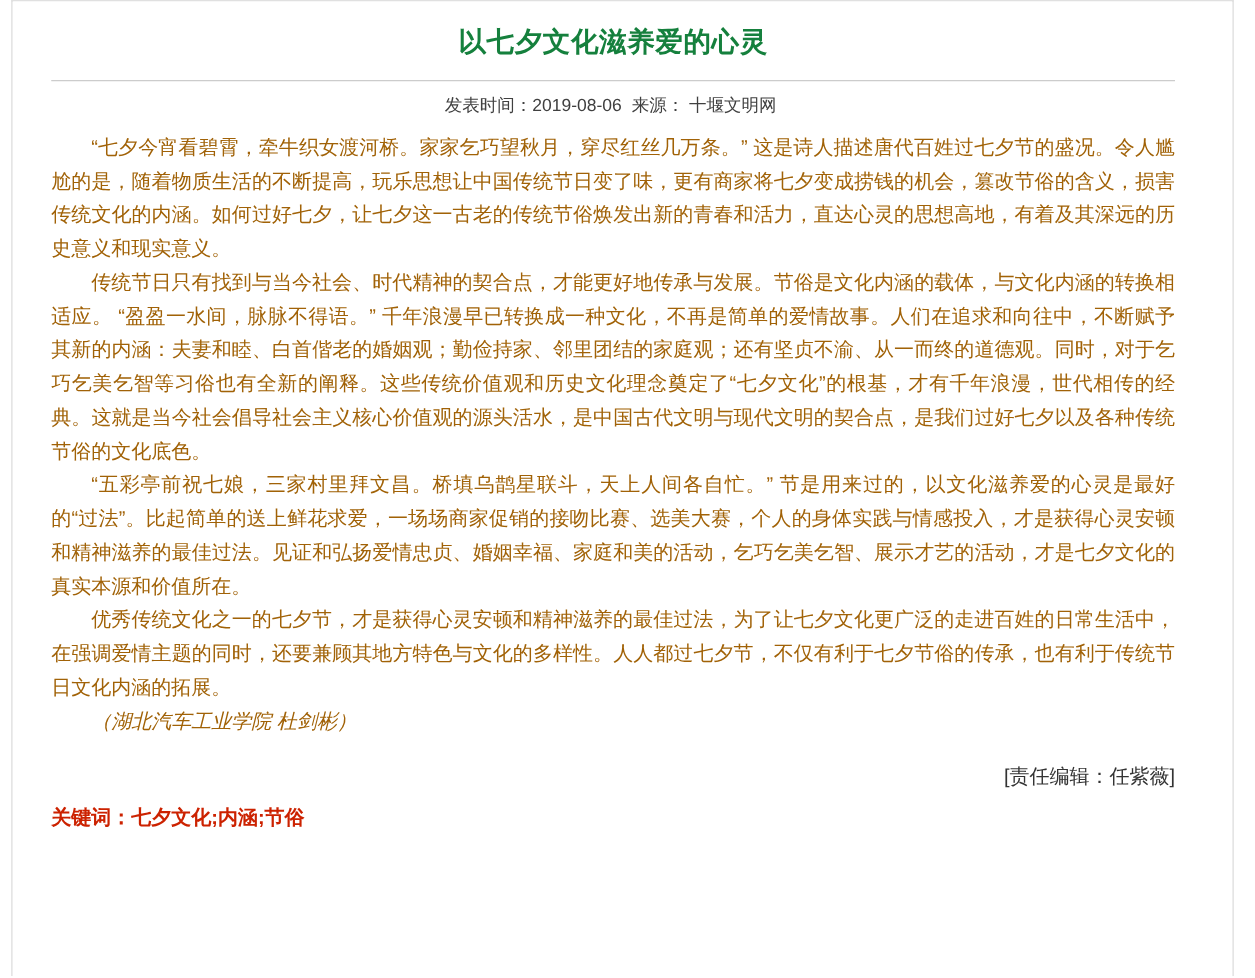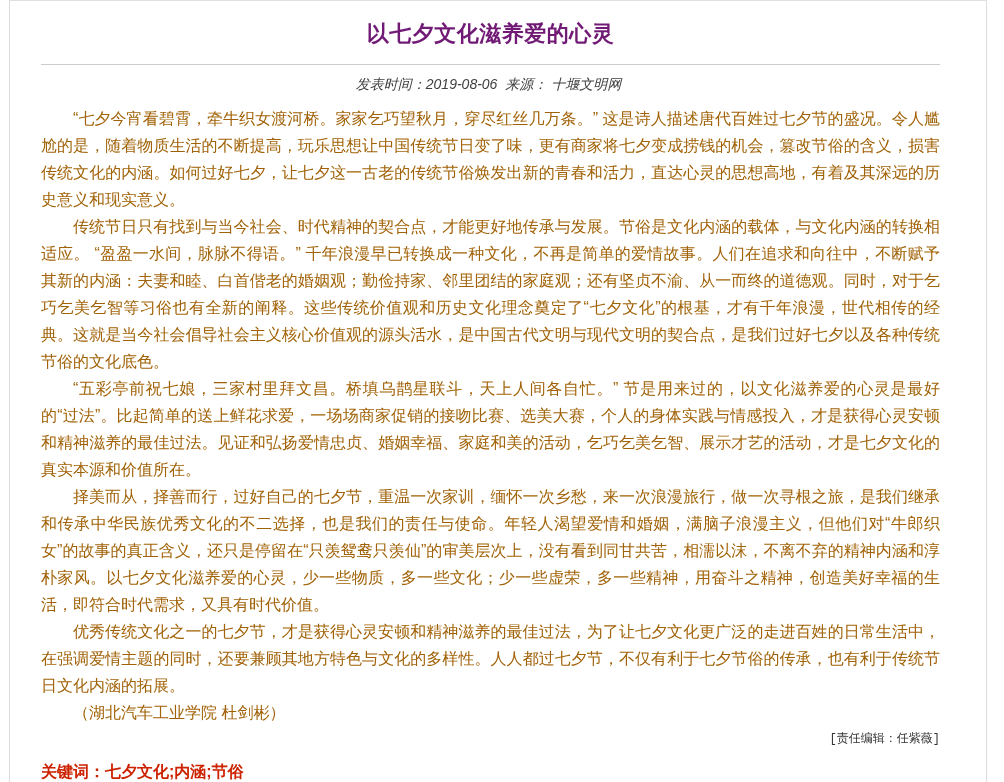--- a/index.html
+++ b/index.html
@@ -22,61 +22,60 @@
   .article {
     padding: 0 46px 0 31px;
   }
   .article-title {
     margin: 0;
     padding-top: 19px;
     text-align: center;
     font-size: 22px;
     line-height: 28px;
     font-weight: bold;
-    color: #701a75;
+    color: #15803d;
     letter-spacing: 0.5px;
   }
   .title-divider {
     margin-top: 16px;
     border-bottom: 1px solid #cccccc;
     height: 0;
   }
   .meta-line {
     padding: 11px 0 9px 0;
     text-align: center;
     font-size: 14px;
     color: #404040;
-    font-style: italic;
   }
   .meta-line .meta-value { margin-right: 4px; }
   .article-body {
     margin-top: 2px;
   }
   .article-body p {
     margin: 0;
     font-size: 16px;
     line-height: 27px;
     color: #a16207;
     text-align: justify;
     text-indent: 2em;
   }
   .author-line {
     margin: 0;
     font-size: 16px;
     line-height: 27px;
     color: #262626;
     text-indent: 2em;
+    font-style: italic;
   }
   .editor-line {
-    margin-top: 3px;
+    margin-top: 21px;
     text-align: right;
-    font-size: 12px;
+    font-size: 16px;
     line-height: 20px;
     color: #333333;
-    font-family: Liberation Mono, monospace;
   }
   .keywords-line {
     margin-top: 12px;
     font-size: 16px;
     line-height: 22px;
     font-weight: bold;
     color: #cc2200;
   }
 </style>
 </head>
@@ -92,21 +91,20 @@
     <div class="meta-line">
       <span class="meta-label">发表时间：</span><span class="meta-value">2019-08-06</span>
       <span class="meta-label">来源：</span>
       <span class="meta-value">十堰文明网</span>
     </div>
 
     <div class="article-body">
       <p>“七夕今宵看碧霄，牵牛织女渡河桥。家家乞巧望秋月，穿尽红丝几万条。” 这是诗人描述唐代百姓过七夕节的盛况。令人尴尬的是，随着物质生活的不断提高，玩乐思想让中国传统节日变了味，更有商家将七夕变成捞钱的机会，篡改节俗的含义，损害传统文化的内涵。如何过好七夕，让七夕这一古老的传统节俗焕发出新的青春和活力，直达心灵的思想高地，有着及其深远的历史意义和现实意义。</p>
       <p>传统节日只有找到与当今社会、时代精神的契合点，才能更好地传承与发展。节俗是文化内涵的载体，与文化内涵的转换相适应。 “盈盈一水间，脉脉不得语。” 千年浪漫早已转换成一种文化，不再是简单的爱情故事。人们在追求和向往中，不断赋予其新的内涵：夫妻和睦、白首偕老的婚姻观；勤俭持家、邻里团结的家庭观；还有坚贞不渝、从一而终的道德观。同时，对于乞巧乞美乞智等习俗也有全新的阐释。这些传统价值观和历史文化理念奠定了“七夕文化”的根基，才有千年浪漫，世代相传的经典。这就是当今社会倡导社会主义核心价值观的源头活水，是中国古代文明与现代文明的契合点，是我们过好七夕以及各种传统节俗的文化底色。</p>
       <p>“五彩亭前祝七娘，三家村里拜文昌。桥填乌鹊星联斗，天上人间各自忙。” 节是用来过的，以文化滋养爱的心灵是最好的“过法”。比起简单的送上鲜花求爱，一场场商家促销的接吻比赛、选美大赛，个人的身体实践与情感投入，才是获得心灵安顿和精神滋养的最佳过法。见证和弘扬爱情忠贞、婚姻幸福、家庭和美的活动，乞巧乞美乞智、展示才艺的活动，才是七夕文化的真实本源和价值所在。</p>
-      <p>择美而从，择善而行，过好自己的七夕节，重温一次家训，缅怀一次乡愁，来一次浪漫旅行，做一次寻根之旅，是我们继承和传承中华民族优秀文化的不二选择，也是我们的责任与使命。年轻人渴望爱情和婚姻，满脑子浪漫主义，但他们对“牛郎织女”的故事的真正含义，还只是停留在“只羡鸳鸯只羡仙”的审美层次上，没有看到同甘共苦，相濡以沫，不离不弃的精神内涵和淳朴家风。以七夕文化滋养爱的心灵，少一些物质，多一些文化；少一些虚荣，多一些精神，用奋斗之精神，创造美好幸福的生活，即符合时代需求，又具有时代价值。</p>
       <p>优秀传统文化之一的七夕节，才是获得心灵安顿和精神滋养的最佳过法，为了让七夕文化更广泛的走进百姓的日常生活中，在强调爱情主题的同时，还要兼顾其地方特色与文化的多样性。人人都过七夕节，不仅有利于七夕节俗的传承，也有利于传统节日文化内涵的拓展。</p>
       <p class="author-line">（湖北汽车工业学院 杜剑彬）</p>
     </div>
 
     <div class="editor-line">[责任编辑：任紫薇]</div>
 
     <div class="keywords-line">
       <span>关键词：</span><span>七夕文化;内涵;节俗</span>
     </div>
 

